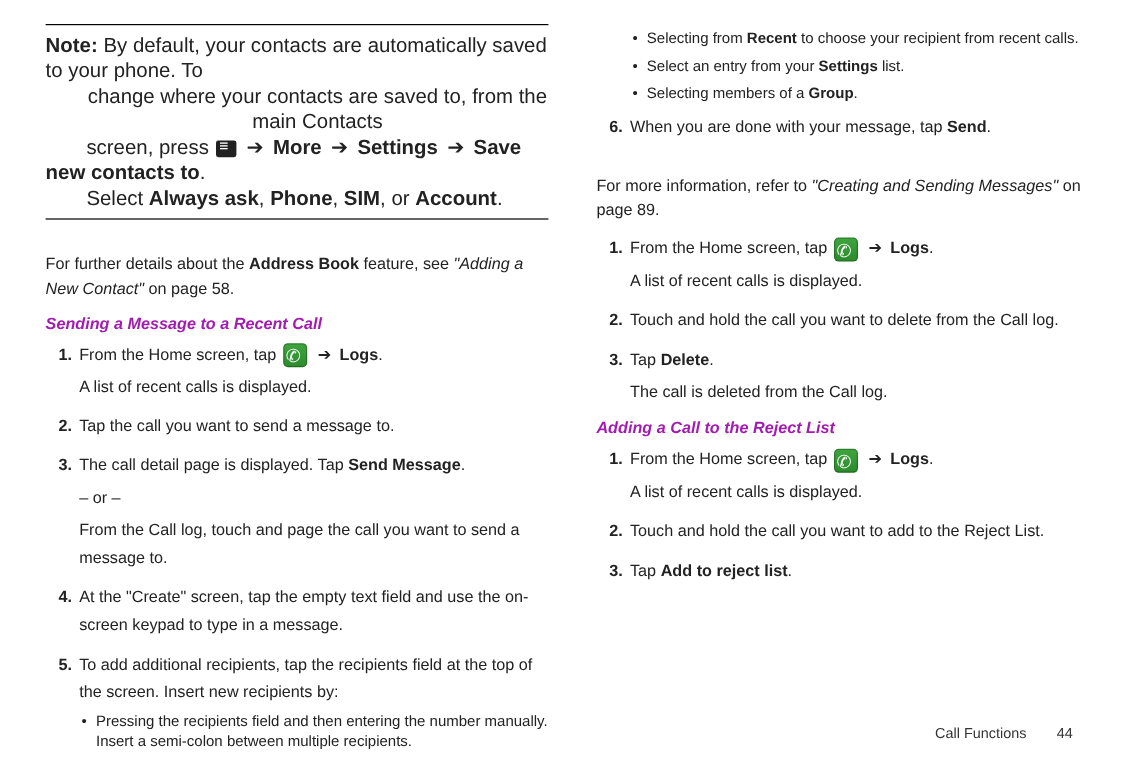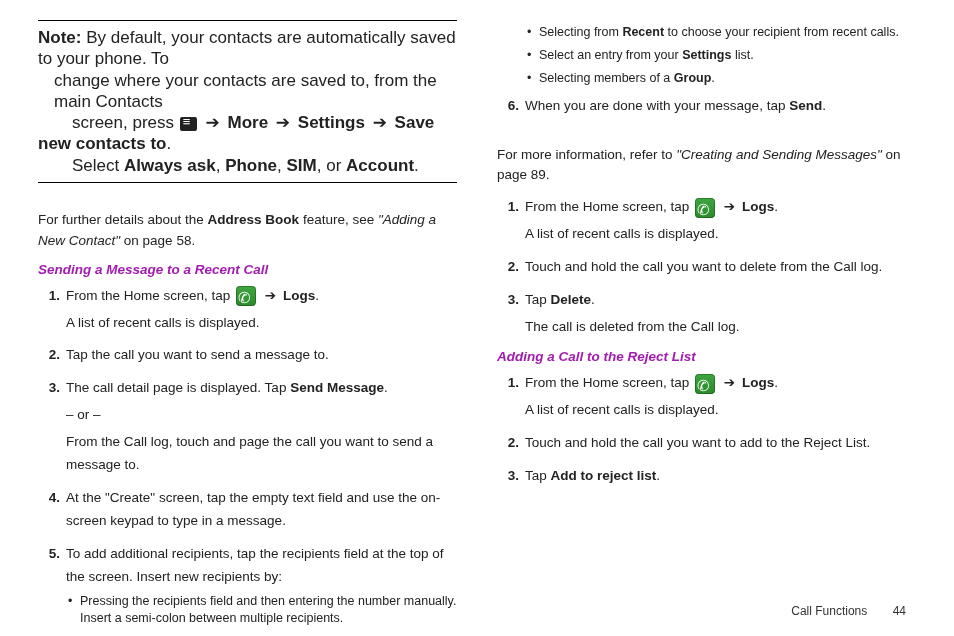--- a/index.html
+++ b/index.html
@@ -115,38 +115,38 @@
     left: 3px;
     top: -3px;
     font-size: 13px;
     color: #fff;
   }
   .arrow { margin: 0 3px; }
   b { font-weight: bold; }
   .footer {
     position: absolute;
     bottom: 18px;
-    right: 48px;
+    right: 60px;
     font-size: 12px;
     color: #333;
   }
   .footer .pn { margin-left: 22px; }
   .tight { font-size: 12.5px; line-height: 1.3; }
 </style>
 </head>
 <body>
 
 <div class="page">
 
   <div class="col">
 
     <div class="note-box">
       <b>Note:</b>
       <span>By default, your contacts are automatically saved to your phone. To</span><br>
-      <span style="margin-left:16px; display:inline-block;">change where your contacts are saved to, from the main Contacts</span><br>
+      <span style="margin-left:34px; display:inline-block;text-align:center;">change where your contacts are saved to, from the main Contacts</span><br>
       <span style="margin-left:34px;">screen, press </span><span class="menu-icon"></span>
       <span class="arrow">➔</span>
       <b>More</b>
       <span class="arrow">➔</span>
       <b>Settings</b>
       <span class="arrow">➔</span>
       <b>Save new contacts to</b><span>.</span><br>
       <span style="margin-left:34px;text-align:center;">Select </span><b>Always ask</b><span>, </span><b>Phone</b><span>, </span><b>SIM</b><span>, or </span><b>Account</b><span>.</span>
     </div>
 

